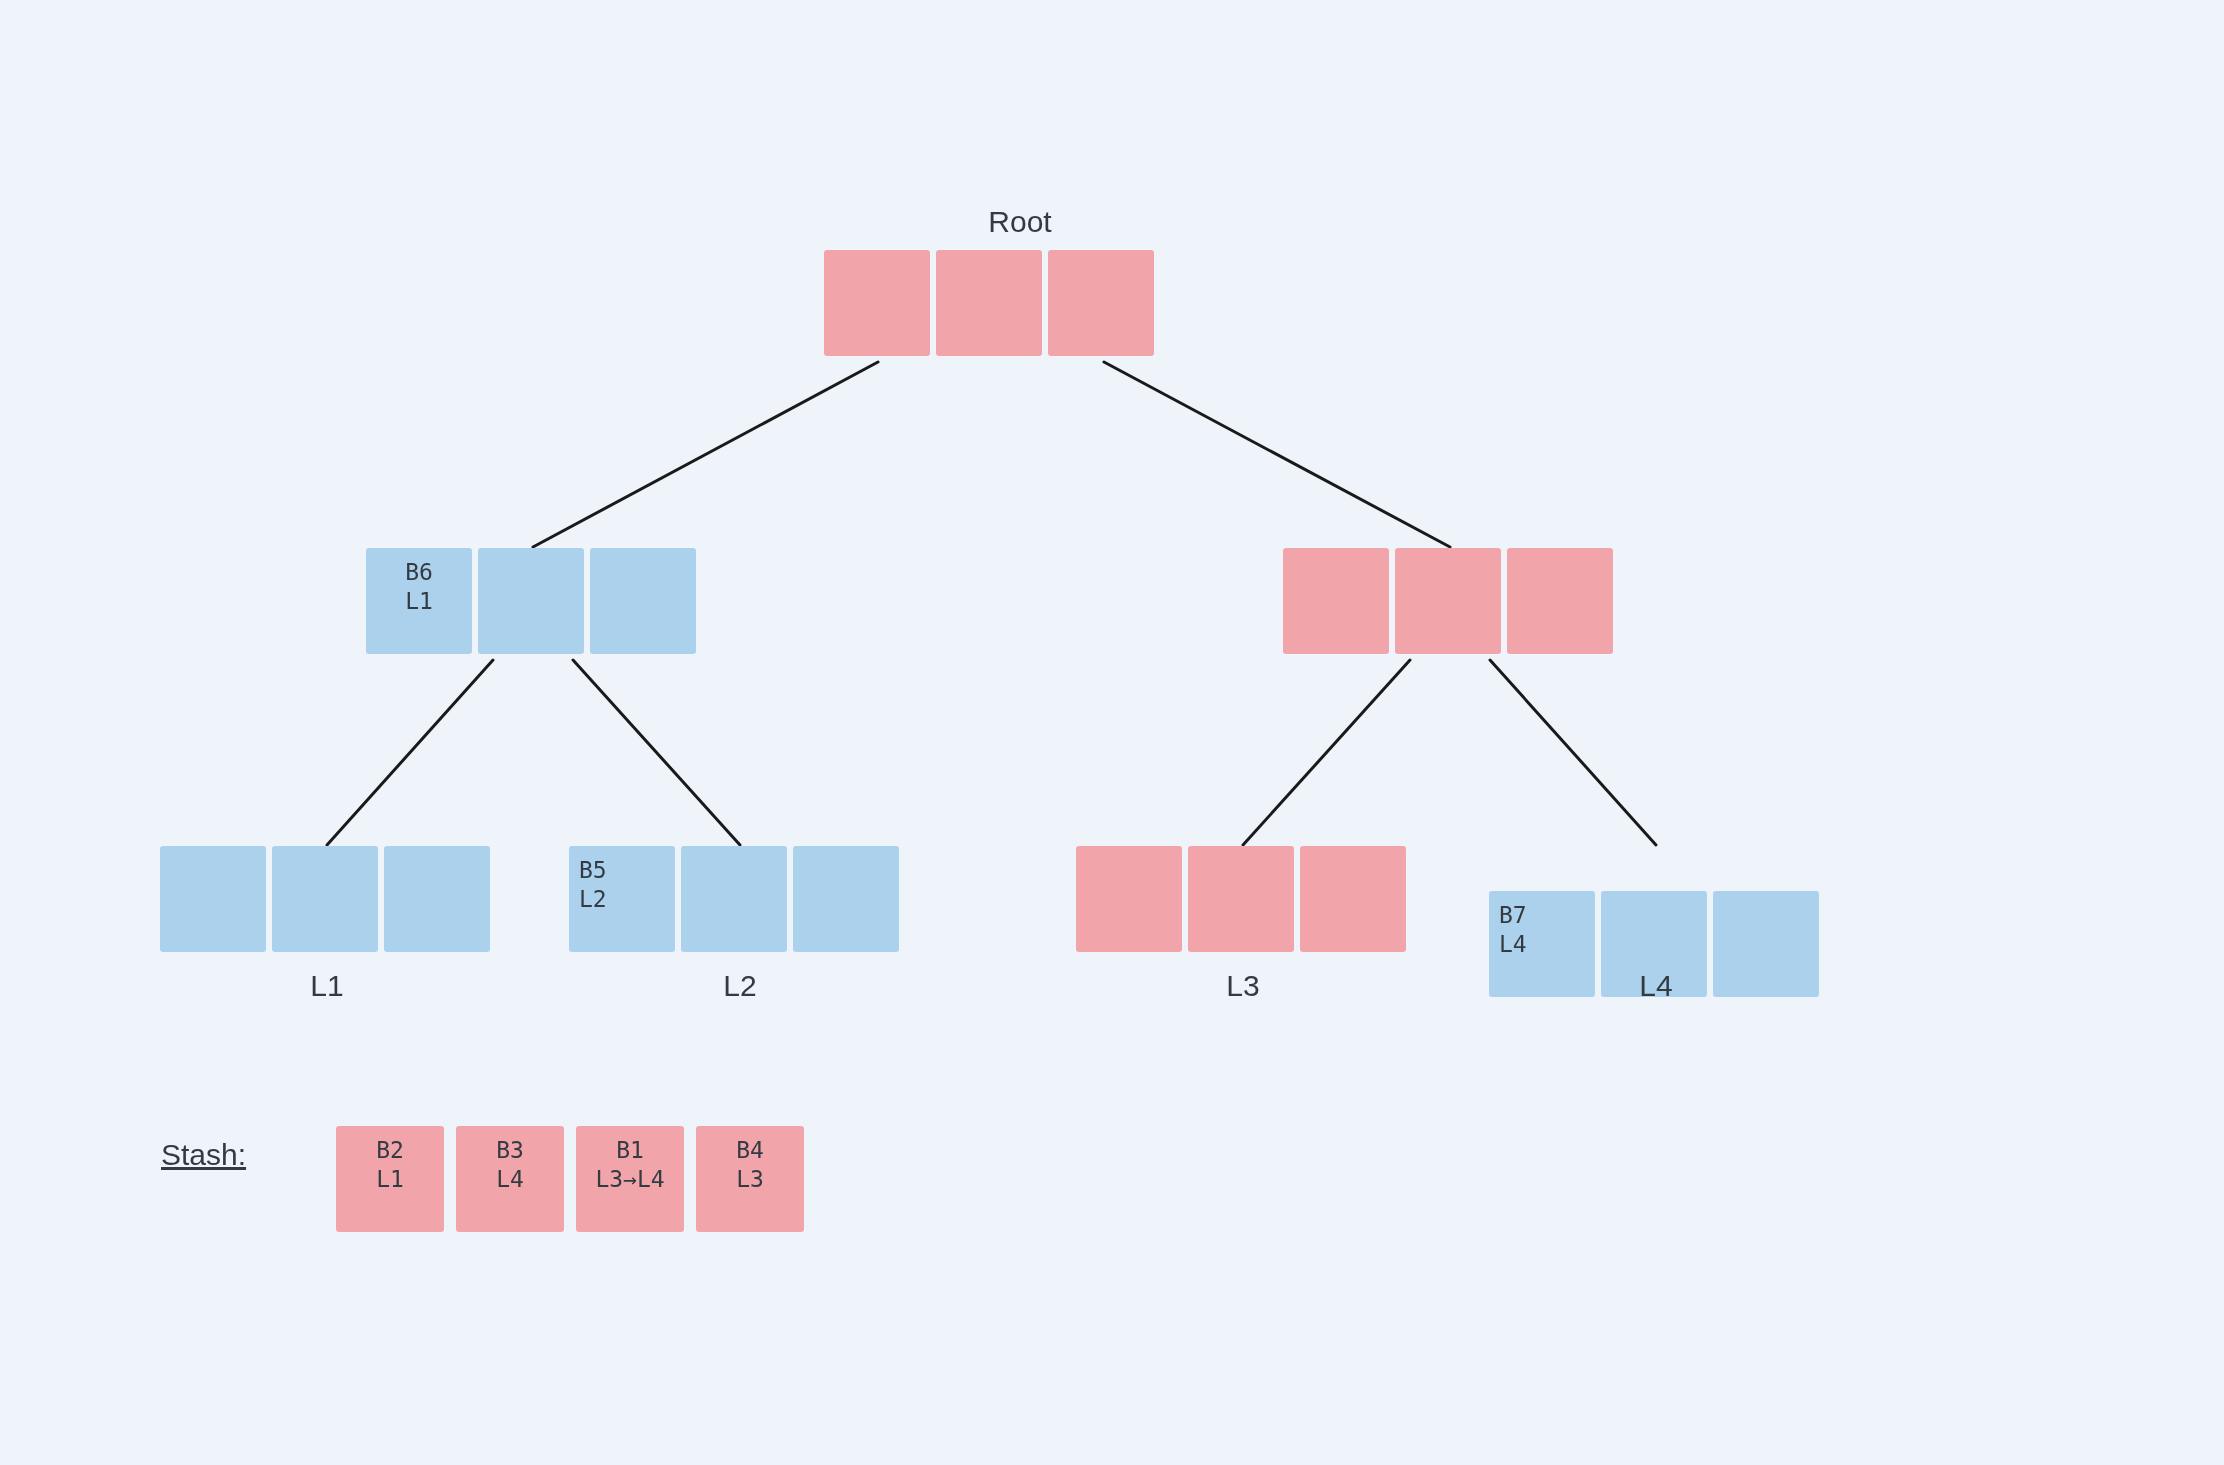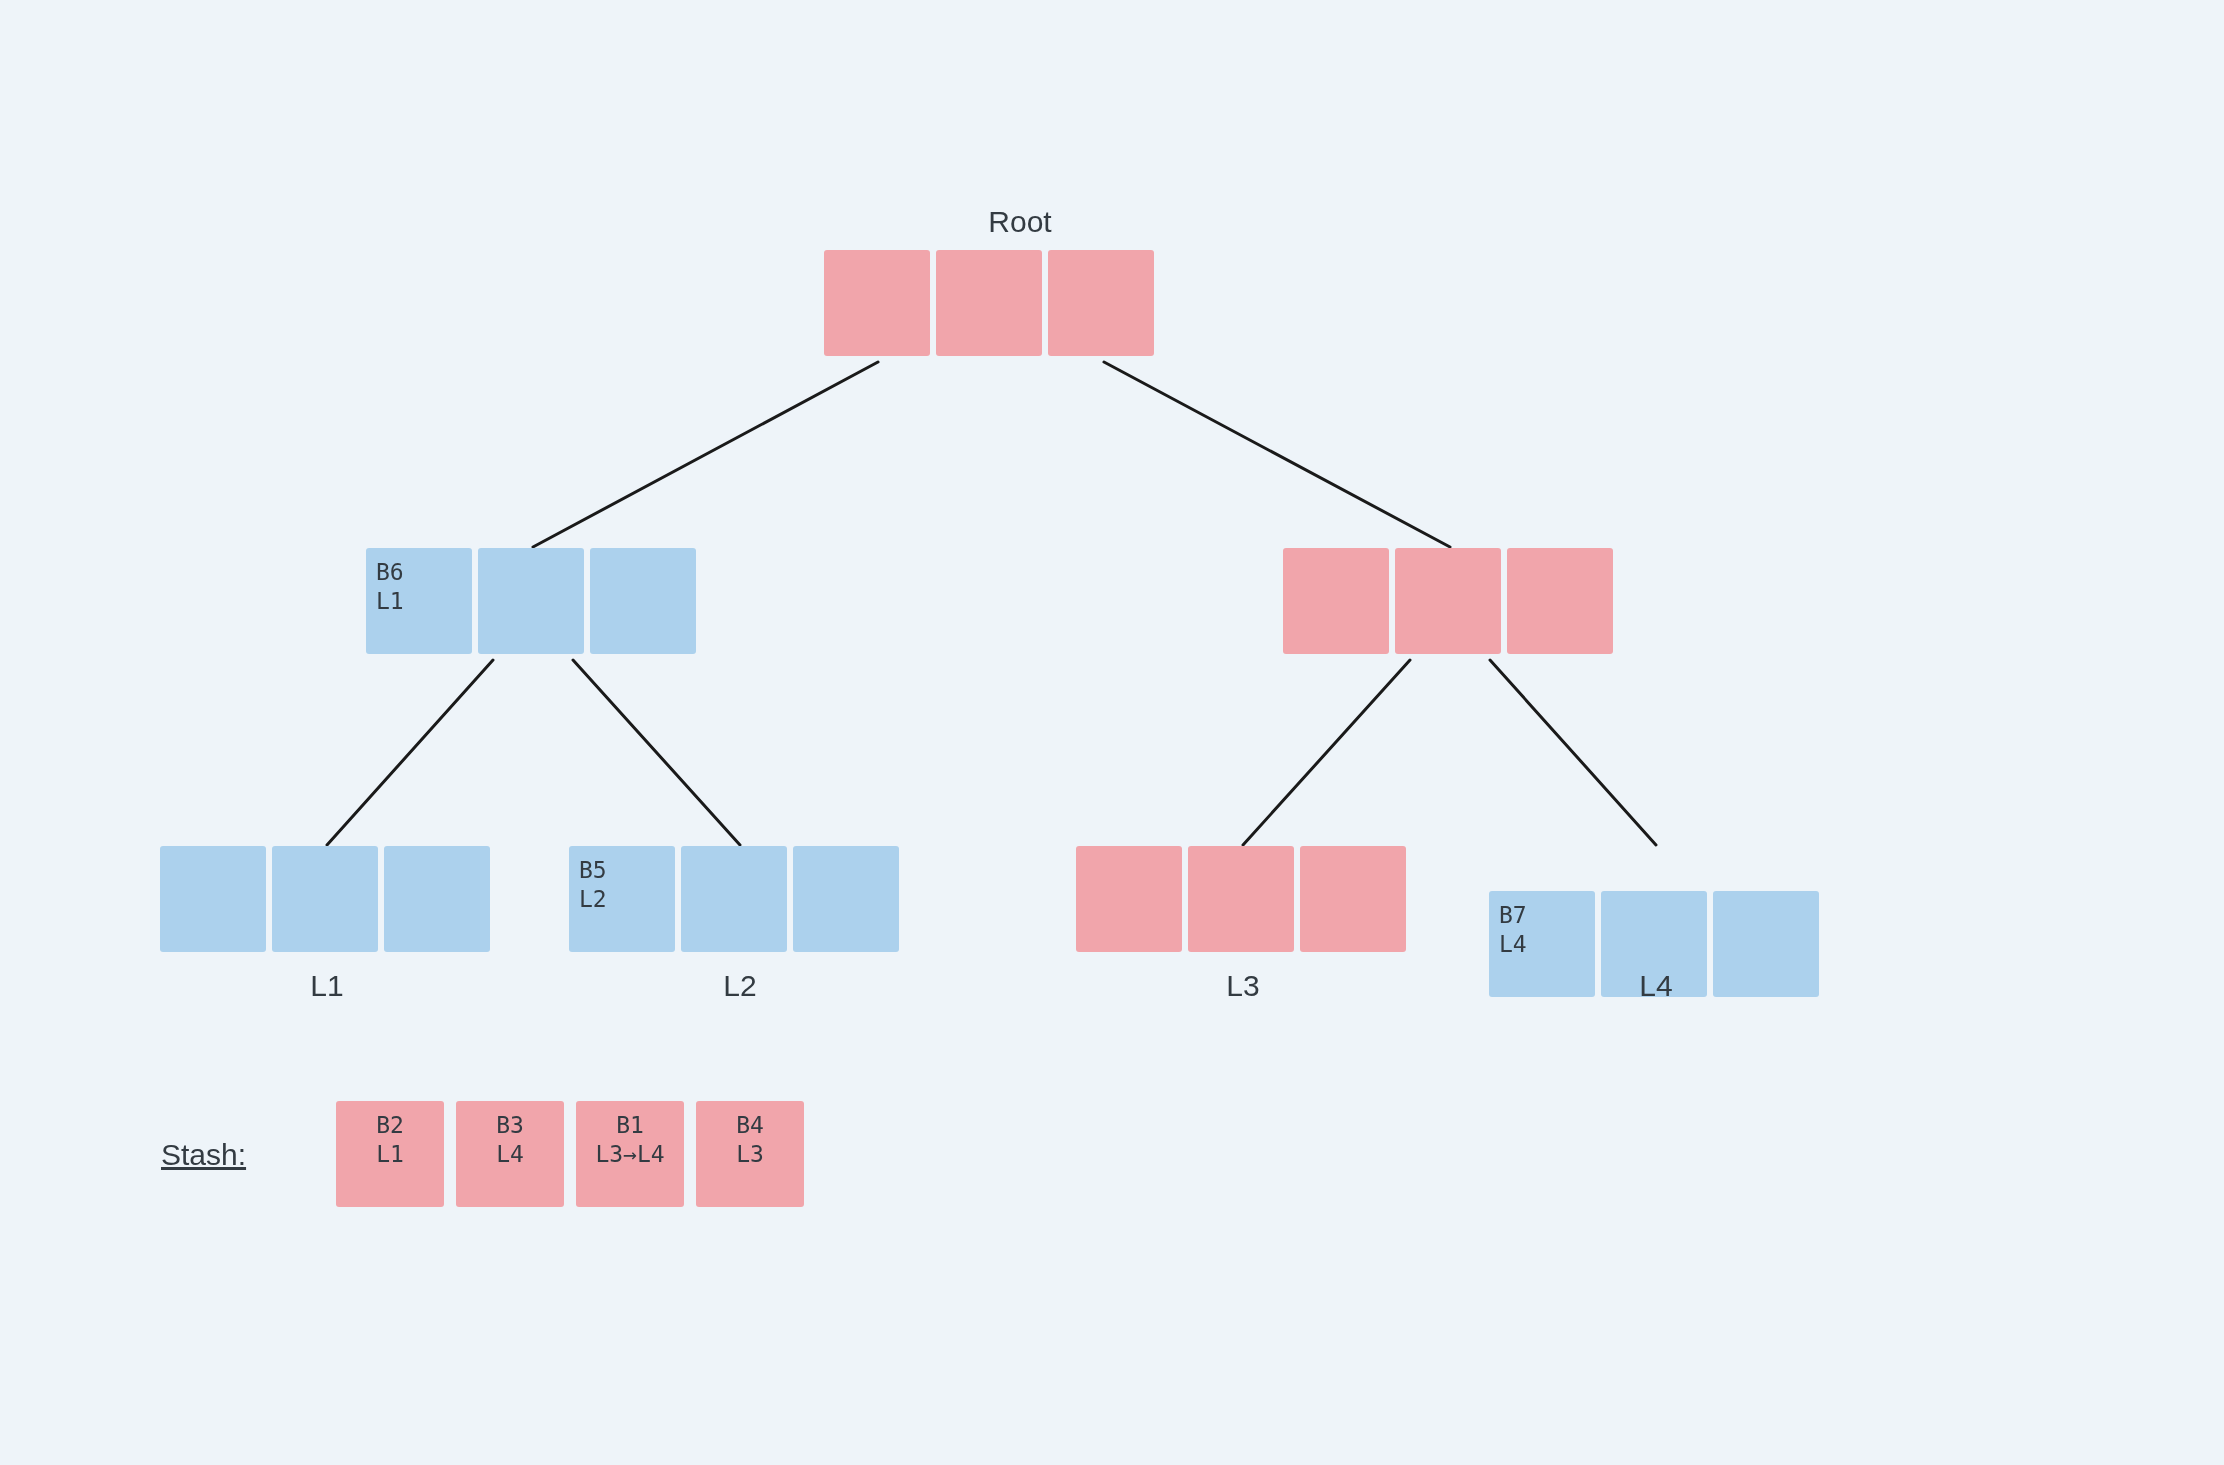--- a/index.html
+++ b/index.html
@@ -53,20 +53,21 @@
     padding:10px 8px;
     font-family:ui-monospace,Menlo,Consolas,monospace;
     font-size:23px;
     line-height:1.25;
     color:#333b42;
     display:flex;
     flex-direction:column;
     justify-content:flex-start;
     align-items:center;
     text-align:center;
+    margin-top:25px;
   }
   svg.edges{
     position:absolute;
     left:0;top:0;
     width:2224px;height:1465px;
     pointer-events:none;
   }
   svg.edges line{
     stroke:#1a1a1a;
     stroke-width:3;
@@ -92,21 +93,21 @@
 </svg>
 
 <div class="label" style="left:991px;top:205px;margin-left:29px;">Root</div>
 
 <div class="node" style="left:824px;top:250px;">
   <div class="cell pink"></div>
   <div class="cell pink"></div>
   <div class="cell pink"></div>
 </div>
 
-<div class="node" style="left:366px;top:548px;">
+<div class="node" style="left:366px;top:548px;text-align:center;">
   <div class="cell blue">
     <span>B6</span>
     <span>L1</span>
   </div>
   <div class="cell blue"></div>
   <div class="cell blue"></div>
 </div>
 
 <div class="node" style="left:1283px;top:548px;">
   <div class="cell pink"></div>

